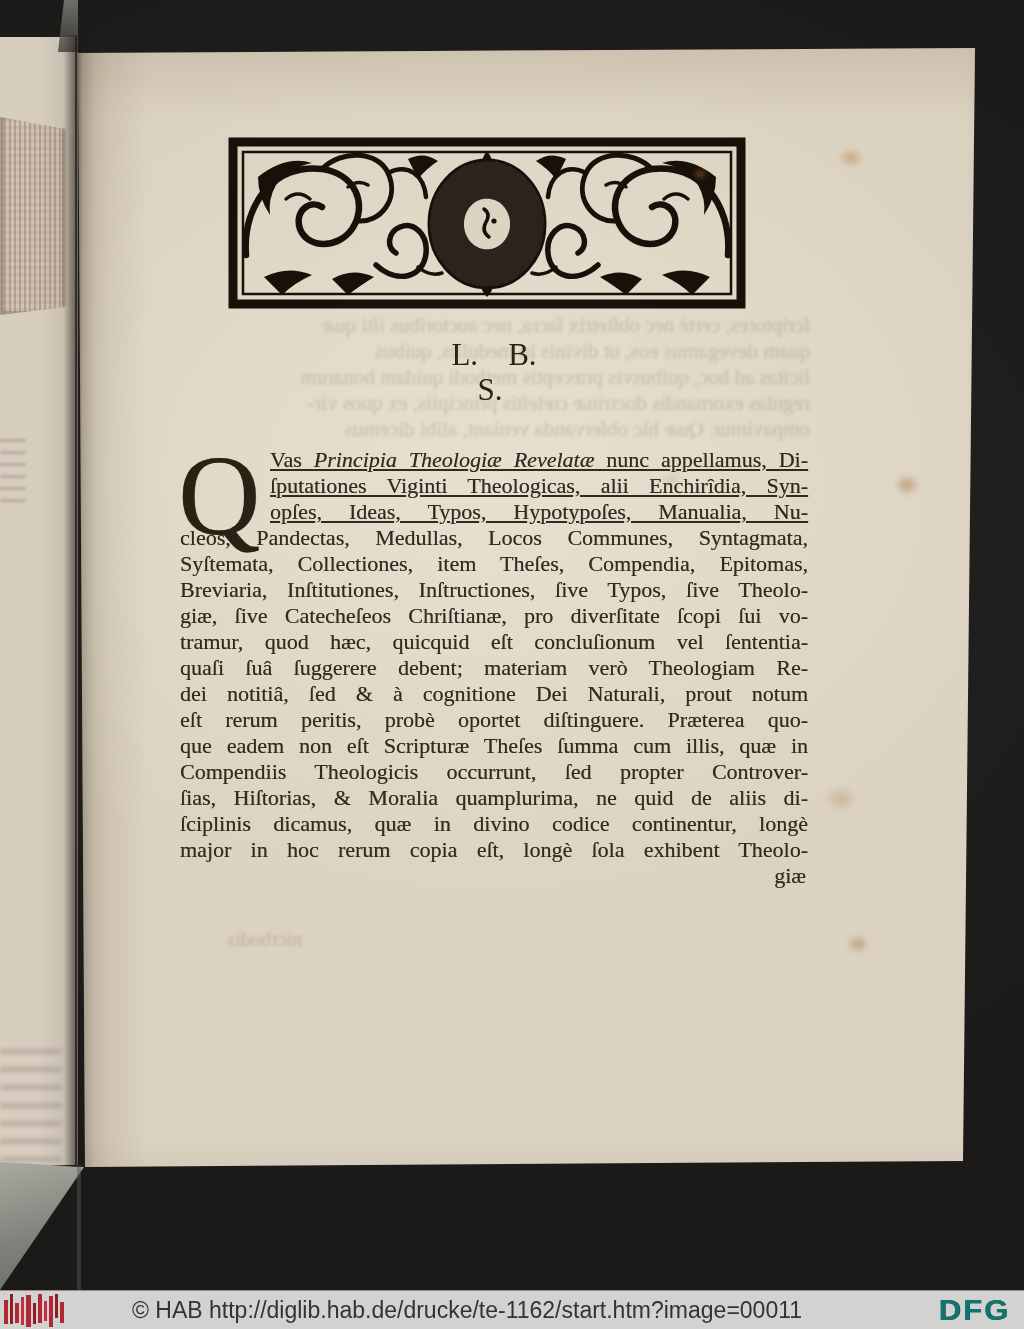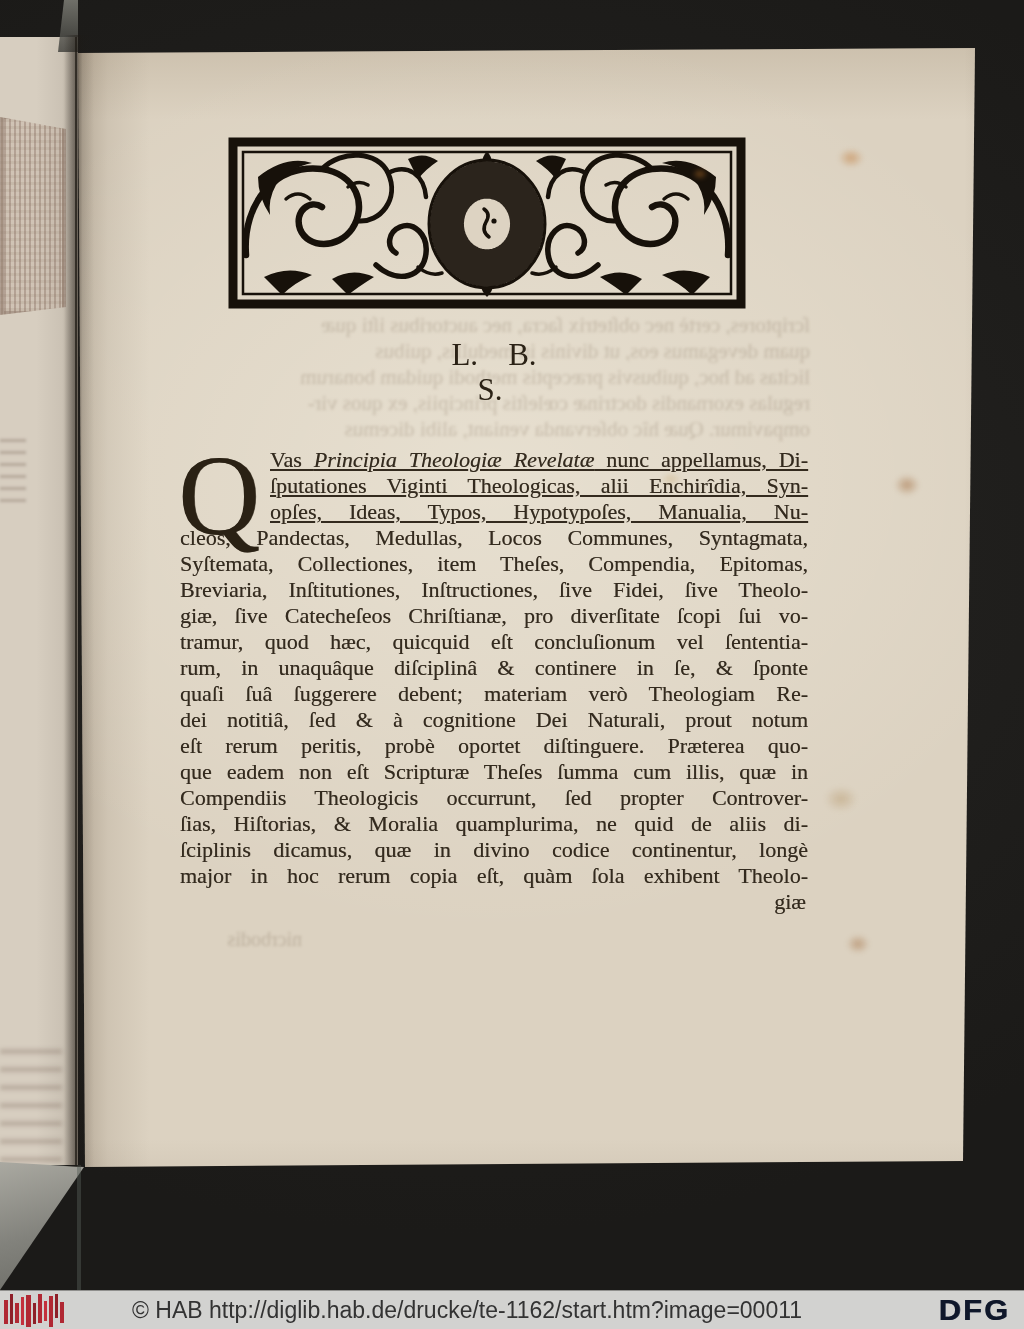--- a/index.html
+++ b/index.html
@@ -82,21 +82,21 @@
   .line{height:26px;line-height:26px;text-align:justify;text-align-last:justify;white-space:nowrap;}
   .line.indent{padding-left:90px;text-decoration:underline;}
   .it{font-style:italic;}
   .catchword{height:26px;line-height:26px;text-align:right;padding-right:2px;}
   
   .footer{position:absolute;left:0;top:1290px;width:1024px;height:39px;background:#d2d2d0;
     border-top:1px solid #8f8f8d;font-family:"Liberation Sans","DejaVu Sans",sans-serif;}
   .hab-bars{position:absolute;left:4px;top:3px;}
   .copyright{position:absolute;left:132px;top:0;height:22px;line-height:38px;font-size:23px;color:#333333;letter-spacing:0px;}
   .dfg{position:absolute;right:14px;top:0;height:39px;line-height:37px;font-size:31px;font-weight:bold;
-    color:#0f172a;letter-spacing:2px;transform:scaleY(0.98);text-shadow:0.6px 0 0 #3a4356;}
+    color:#0f766e;letter-spacing:2px;transform:scaleY(0.98);text-shadow:0.6px 0 0 #3a4356;}
 </style>
 </head>
 <body>
 
 <div class="scene">
 
   <div class="left-page">
     <div class="left-ornament"></div>
     <div class="left-smudge-a"></div>
     <div class="left-smudge-b"></div>
@@ -157,32 +157,31 @@
       <div class="row2">S.</div>
     </div>
 
     <div class="textblock">
       <div class="dropcap">Q</div>
       <div class="line indent"><span>Vas </span><span class="it">Principia Theologiæ Revelatæ</span><span> nunc appellamus, Di-</span></div>
       <div class="line indent">ſputationes Viginti Theologicas, alii Enchirîdia, Syn-</div>
       <div class="line indent">opſes,  Ideas, Typos, Hypotypoſes, Manualia, Nu-</div>
       <div class="line">cleos, Pandectas, Medullas, Locos Communes, Syntagmata,</div>
       <div class="line">Syſtemata, Collectiones, item Theſes, Compendia, Epitomas,</div>
-      <div class="line">Breviaria, Inſtitutiones, Inſtructiones, ſive Fidei, ſive Theolo-</div>
+      <div class="line">Breviaria, Inſtitutiones, Inſtructiones, ſive Typos, ſive Theolo-</div>
       <div class="line">giæ, ſive Catecheſeos Chriſtianæ, pro diverſitate ſcopi ſui vo-</div>
       <div class="line">tramur, quod hæc, quicquid eſt concluſionum vel ſententia-</div>
-      <div class="line">rum, in unaquâque diſciplinâ &amp; continere in ſe, &amp; ſponte</div>
       <div class="line">quaſi ſuâ ſuggerere debent; materiam verò Theologiam Re-</div>
       <div class="line">dei notitiâ, ſed &amp; à cognitione Dei Naturali, prout notum</div>
       <div class="line">eſt rerum peritis, probè oportet diſtinguere. Præterea quo-</div>
       <div class="line">que eadem non eſt Scripturæ Theſes ſumma cum illis, quæ in</div>
       <div class="line">Compendiis Theologicis occurrunt, ſed propter Controver-</div>
       <div class="line">ſias, Hiſtorias, &amp; Moralia quamplurima, ne quid de aliis di-</div>
       <div class="line">ſciplinis dicamus, quæ in divino codice continentur, longè</div>
-      <div class="line">major in hoc rerum copia eſt, quàm ſola exhibent Theolo-</div>
+      <div class="line">major in hoc rerum copia eſt, longè ſola exhibent Theolo-</div>
       <div class="catchword">giæ</div>
     </div>
 
     <div class="showthrough-bottom">nicrbodis</div>
 
     <div class="stain st1"></div>
     <div class="stain st2"></div>
     <div class="stain st3"></div>
     <div class="stain st4"></div>
     <div class="stain st5"></div>

